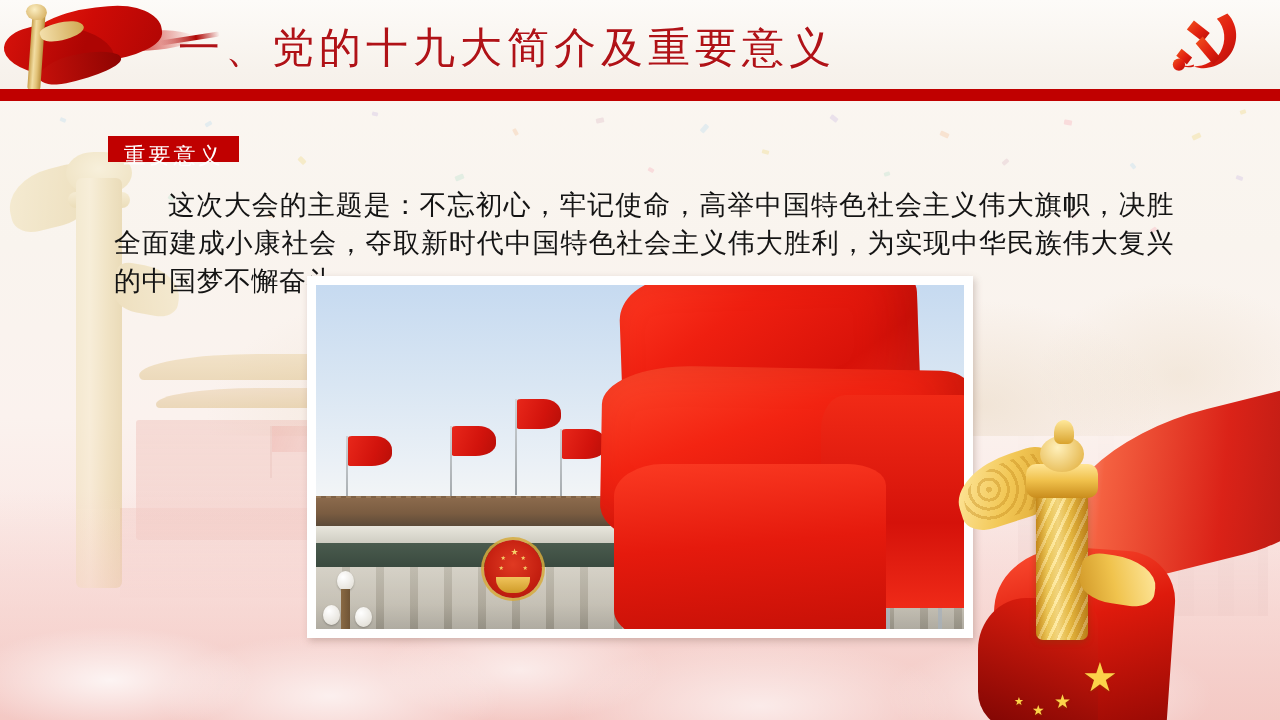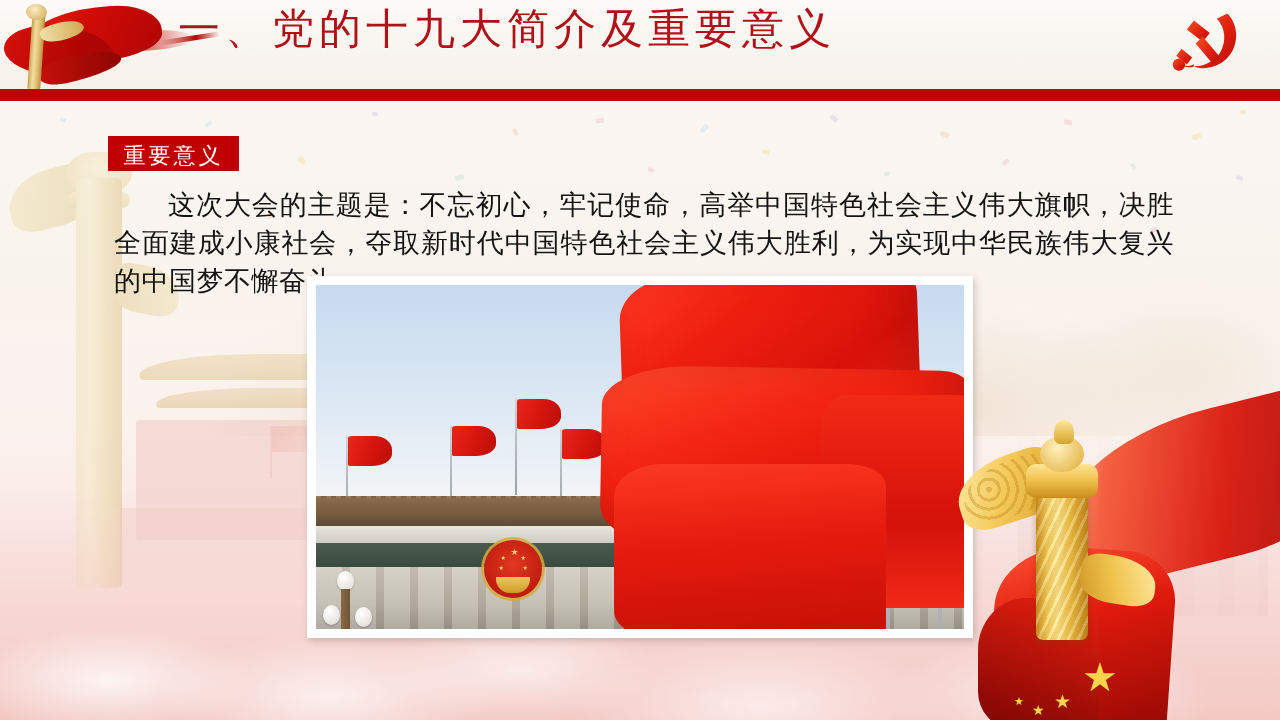--- a/index.html
+++ b/index.html
@@ -176,39 +176,39 @@
     transform:rotate(-18deg);
   }
   .hf-stripe {
     position:absolute; left:160px; top:36px; width:60px; height:5px;
     background:linear-gradient(90deg,rgba(176,6,4,0),#b00604 60%,rgba(176,6,4,0));
     transform:rotate(-9deg);
     border-radius:3px;
   }
 
   .header-title {
-    position:absolute; left:178px; top:4px;
+    position:absolute; left:178px; top:23px;
     font-size:42px; line-height:50px;
     color:#b01217;
     letter-spacing:5px;
     font-family:"Liberation Serif","DejaVu Serif",serif;
     font-weight:400;
     white-space:nowrap;
     text-shadow:0 1px 0 rgba(255,255,255,.6);
   }
 
   .header-emblem {
     position:absolute; right:26px; top:10px; width:92px; height:74px;
   }
   .header-emblem svg { width:100%; height:100%; display:block; }
 
   
   .badge {
     position:absolute; left:108px; top:136px;
-    width:131px; height:35px;
+    width:131px; height:26px;
     background:#c00000;
     color:#ffffff;
     font-size:22px; line-height:39px;
     letter-spacing:3px;
     text-align:center;
     font-family:"Liberation Serif","DejaVu Serif",serif;
   }
 
   .body-text {
     position:absolute; left:114px; top:186px;

